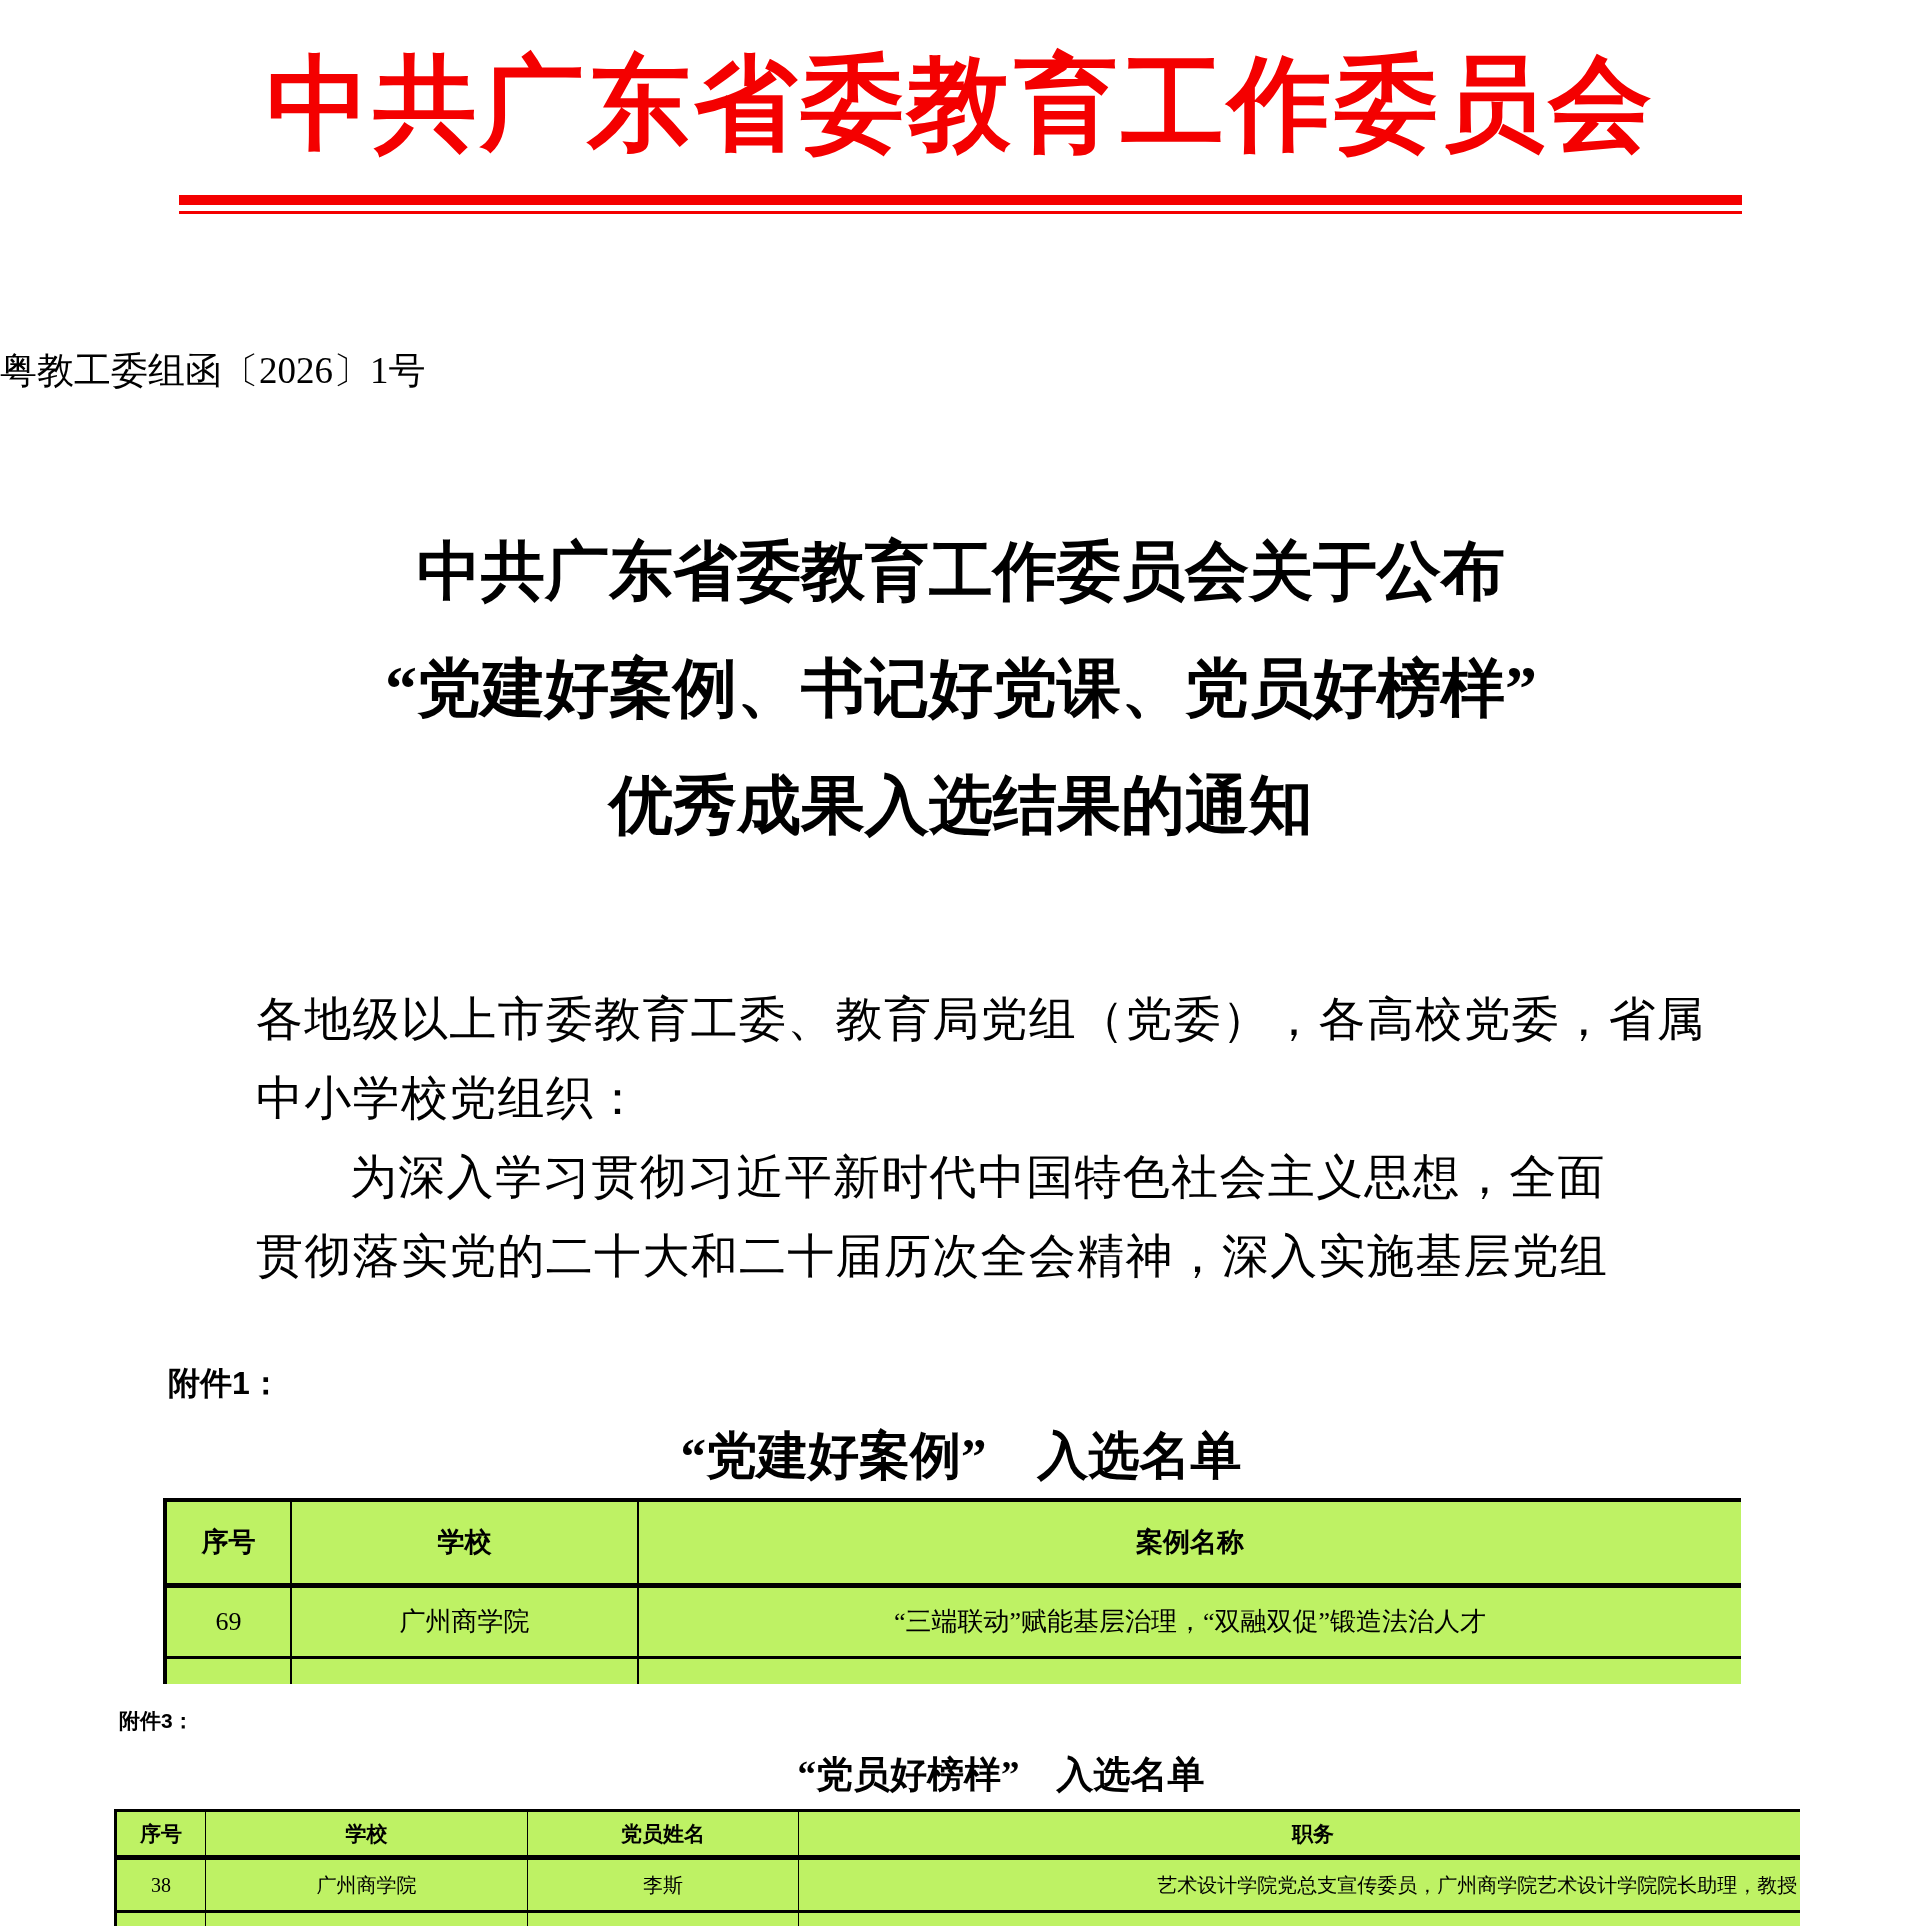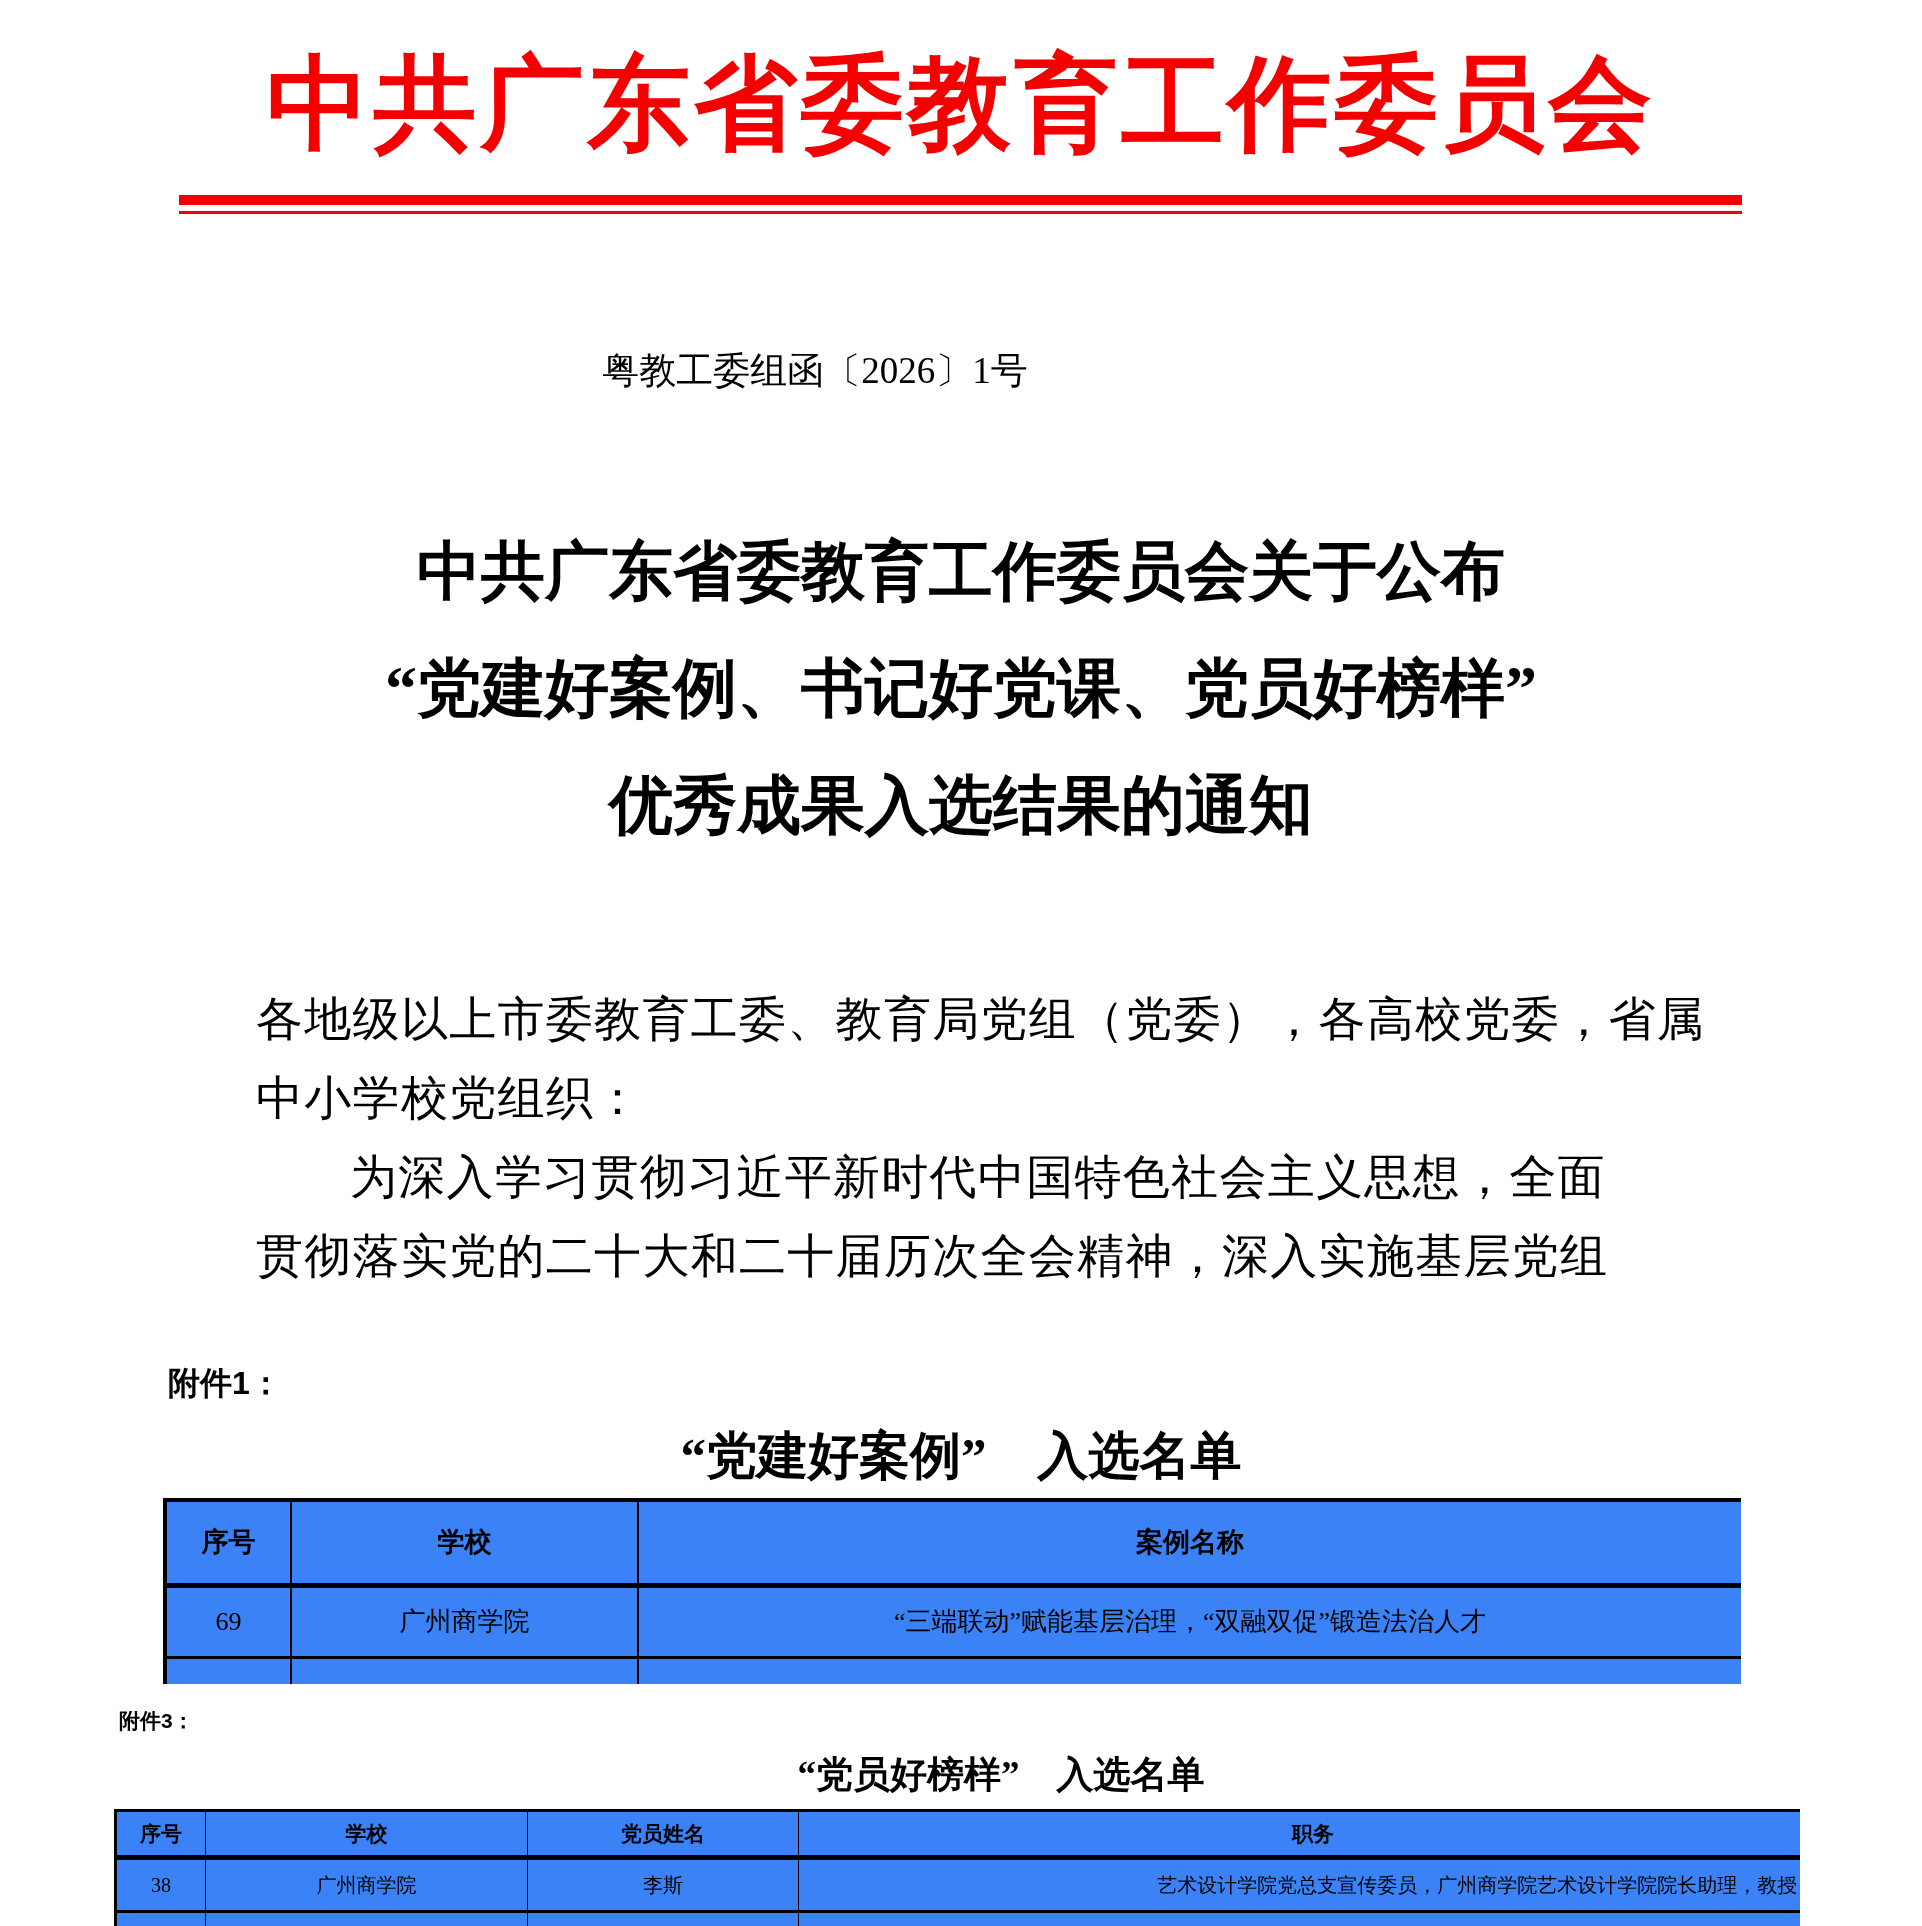--- a/index.html
+++ b/index.html
@@ -39,21 +39,21 @@
     width: 1563px; height: 3.2px;
     background: #f40000;
   }
 
   
   .doc-number {
     position: absolute;
     top: 349px; left: 0; width: 1864px;
     box-sizing: border-box;
     padding-right: 234px;
-    text-align: center;
+    text-align: left;
     font-size: 37px;
     line-height: 1.2;
     white-space: nowrap;
   }
 
   
   .notice-title {
     position: absolute;
     top: 513px; left: 0; width: 100%;
     text-align: center;
@@ -103,21 +103,21 @@
     top: 1754px; left: 0; width: 100%;
     text-align: center;
     font-size: 37px; font-weight: 700;
     line-height: 42px;
     white-space: nowrap;
     padding-left: 40px;
   }
 
   
   .tbl-clip { position: absolute; overflow: hidden; }
-  table { border-collapse: collapse; table-layout: fixed; background: #3b82f6; }
+  table { border-collapse: collapse; table-layout: fixed; background: #bef264; }
   td, th { box-sizing: border-box; text-align: center; vertical-align: middle; padding: 0 3.8px; overflow: hidden; }
 
   .tbl1-clip { left: 163px; top: 1498px; width: 1578px; height: 186px; }
   .tbl1 { width: 1578px; }
   .tbl1 td, .tbl1 th { border: 2.6px solid #000; }
   .tbl1 tr.hdr  th { border-top: 4.5px solid #000; border-bottom: 5.8px solid #000; height: 85px; font-size: 27px; font-weight: 700; }
   .tbl1 tr.r1   td { height: 72px; font-size: 26px; font-weight: 400; border-bottom: 3.8px solid #000; }
   .tbl1 tr.part td { height: 45px; }
   .tbl1 td:first-child, .tbl1 th:first-child { border-left: 4.5px solid #000; }
   .tbl1 td:last-child,  .tbl1 th:last-child  { border-right: 4.5px solid #000; }

